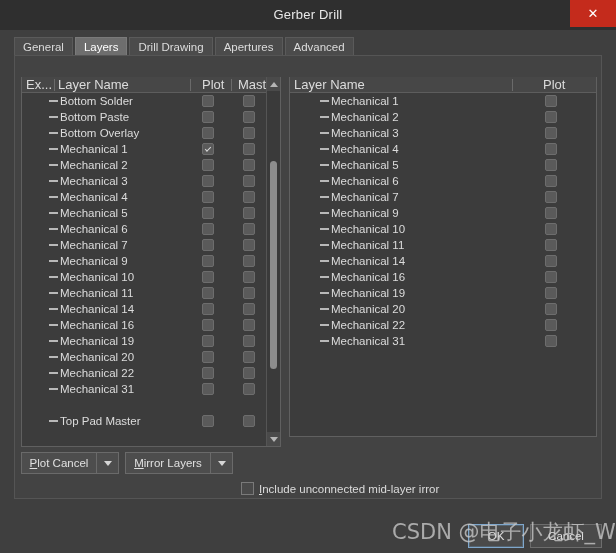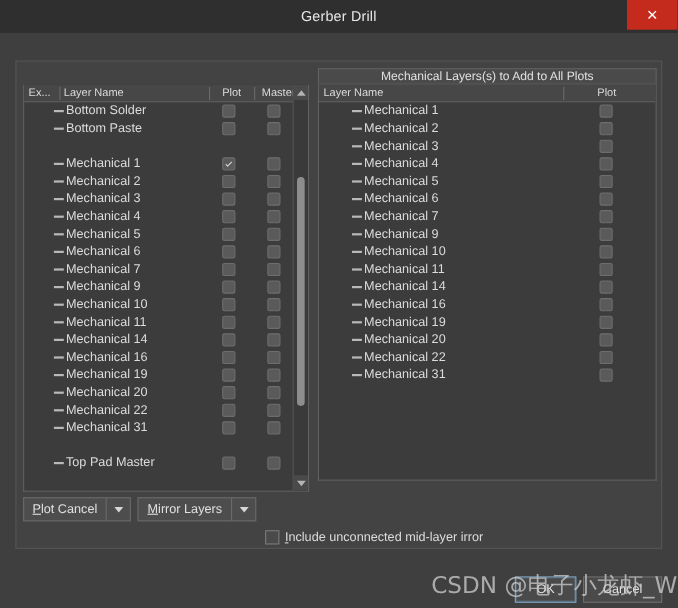--- a/index.html
+++ b/index.html
@@ -63,21 +63,21 @@
     position:absolute;left:0;top:15px;right:0;bottom:0;
     border:1px solid #606060;border-top:none;
     background:#3c3c3c;box-sizing:border-box;overflow:hidden;
   }
   .col-header{
     position:absolute;left:0;top:0;right:0;height:16px;
     background:#474747;border-bottom:1px solid #5d5d5d;box-sizing:border-box;
   }
   .col-header .ch{
     position:absolute;top:0;height:16px;line-height:16px;
-    font-size:10px;color:#dcdcdc;
+    font-size:13px;color:#dcdcdc;
   }
   .col-sep{
     position:absolute;top:2px;width:1px;height:12px;background:#6a6a6a;
   }
   .rows{position:absolute;left:0;top:16px;right:0;bottom:0;}
   .row{position:absolute;left:0;right:0;height:16px;}
   .row.selected .rowhl{
     position:absolute;height:16px;background:#6b93bd;
   }
   .dash{
@@ -171,20 +171,27 @@
 </head>
 <body>
 
 <div class="window">
 
   <div class="titlebar">
     <div class="title-text">Gerber Drill</div>
     <div class="close-btn">✕</div>
   </div>
 
+  <div class="tabstrip" id="tabstrip">
+      <div class="tab">General</div>
+      <div class="tab active">Layers</div>
+      <div class="tab">Drill Drawing</div>
+      <div class="tab">Apertures</div>
+      <div class="tab">Advanced</div>
+    </div>
 
   <div class="content-frame">
 
     <div class="panel" style="left:6px;top:6px;width:260px;height:385px;">
       <div class="panel-body">
 
         <div class="col-header">
           <span class="ch" style="left:4px;">Ex...</span>
           <span class="col-sep" style="left:32px;"></span>
           <span class="ch" style="left:36px;">Layer Name</span>
@@ -200,20 +207,26 @@
               <span class="lname" style="left: 38px;">Bottom Paste</span>
               <span class="cb" style="left: 180px;"></span>
               <span class="cb" style="left: 221px;"></span>
             </div>
             <div class="row" style="top: 0px;">
               <span class="dash" style="left: 27px;"></span>
               <span class="lname" style="left: 38px;">Bottom Solder</span>
               <span class="cb" style="left: 180px;"></span>
               <span class="cb" style="left: 221px;"></span>
             </div>
+            <div class="row" style="top: 32px;">
+              <span class="dash" style="left: 27px;"></span>
+              <span class="lname" style="left: 38px;">Bottom Overlay</span>
+              <span class="cb" style="left: 180px;"></span>
+              <span class="cb" style="left: 221px;"></span>
+            </div>
             <div class="row" style="top: 48px;">
               <span class="dash" style="left: 27px;"></span>
               <span class="lname" style="left: 38px;">Mechanical 1</span>
               <span class="cb checked" style="left: 180px;"></span>
               <span class="cb" style="left: 221px;"></span>
             </div>
             <div class="row" style="top: 64px;">
               <span class="dash" style="left: 27px;"></span>
               <span class="lname" style="left: 38px;">Mechanical 2</span>
               <span class="cb" style="left: 180px;"></span>
@@ -317,21 +330,20 @@
             </div>
           <div class="sb-thumb" style="top:84px;height:208px;"></div>
           <div class="sb-arrow down">
               <i></i>
             </div>
         </div>
       </div>
     </div>
 
     <div class="panel" style="left:274px;top:6px;width:308px;height:375px;">
-      <div class="panel-title">Mechanical Layers(s) to Add to All Plots</div>
       <div class="panel-body">
 
         <div class="col-header">
           <span class="ch" style="left:4px;">Layer Name</span>
           <span class="col-sep" style="left:222px;"></span>
           <span class="ch" style="left:253px;">Plot</span>
         </div>
 
         <div class="rows" id="right-rows">
             <div class="row" style="top: 0px;">

